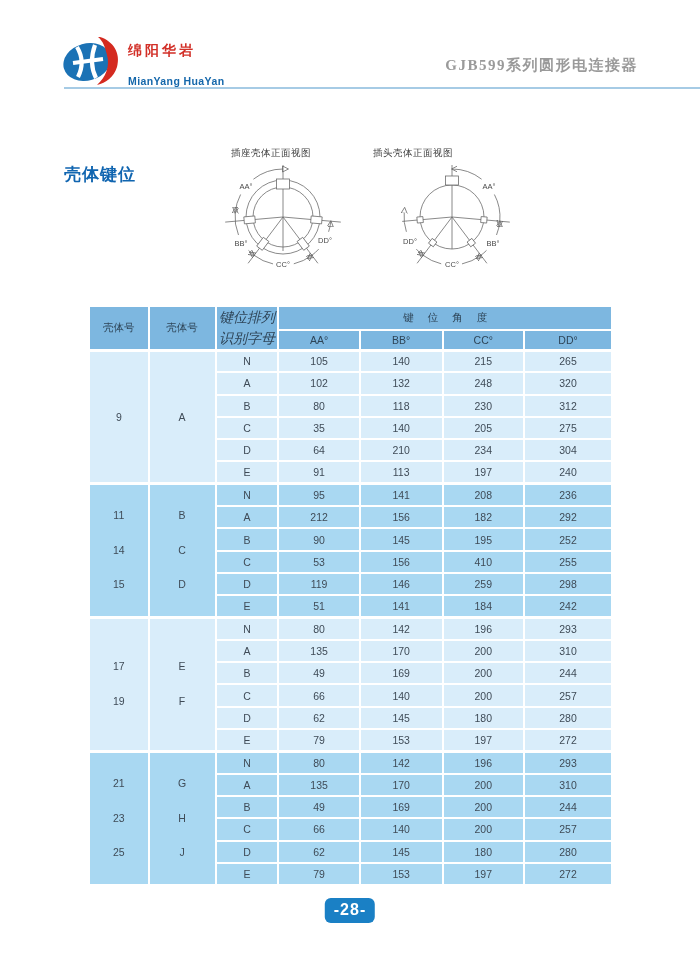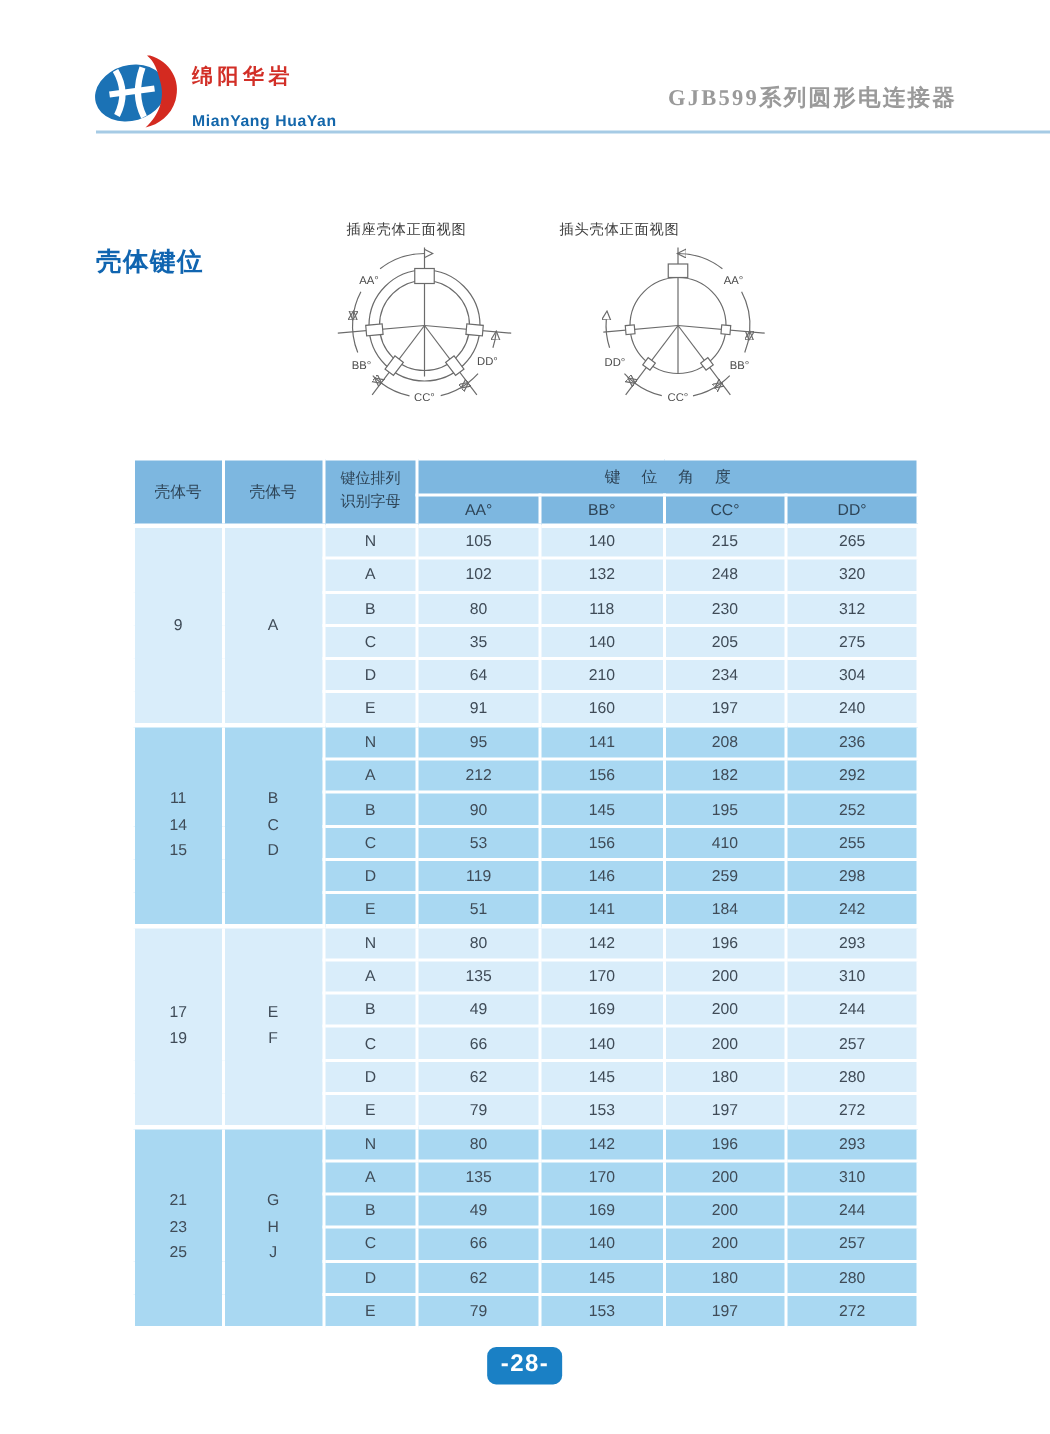--- a/index.html
+++ b/index.html
@@ -34,27 +34,27 @@
   .dsvg text{fill:#4a4a4a;font-size:7.5px;font-family:"Liberation Sans",sans-serif;stroke:none;}
 
   
   .key-table{position:absolute;left:88px;top:305px;width:525px;border-collapse:collapse;table-layout:fixed;}
   .key-table th,.key-table td{border:2px solid #ffffff;text-align:center;vertical-align:middle;
        font-weight:normal;color:var(--table-text);}
   .key-table thead th{background:var(--header-cell);color:var(--head-text);font-size:10.5px;}
   .row-angle-group th{height:24px;}
   .th-angle-group{letter-spacing:14px;text-indent:14px;}
   .row-angle-names th{height:20px;font-size:10px;}
-  .th-keyid div{line-height:1.45;font-size:10px;}
+  .th-keyid div{line-height:1.45;font-size:14px;font-style:italic;}
   .key-table tbody tr{height:22.3px;}
   .key-table tbody td{font-size:10.5px;}
   tr.light td{background:var(--row-light);}
   tr.medium td{background:var(--row-medium);}
   .group-start td{border-top-width:3px;}
-  td.stack div{line-height:1.1;margin:6px 0;}
+  td.stack div{line-height:1.1;margin:23px 0;}
   td.shell-cell,td.letter-cell{font-size:10.5px;}
 
   
   .page-badge{position:absolute;left:50%;top:898px;transform:translateX(-50%);
       background:var(--accent);color:#fff;font-size:16px;font-weight:bold;
       padding:3px 9px 4px;border-radius:6px;letter-spacing:1px;}
 </style>
 </head>
 <body>
 
@@ -225,21 +225,21 @@
         <tr class="light">
           <td>D</td>
           <td>64</td>
           <td>210</td>
           <td>234</td>
           <td>304</td>
         </tr>
         <tr class="light">
           <td>E</td>
           <td>91</td>
-          <td>160</td>
+          <td>113</td>
           <td>197</td>
           <td>240</td>
         </tr>
         <tr class="medium group-start">
           <td rowspan="6" class="shell-cell stack">
             <div>11</div>
             <div>14</div>
             <div>15</div>
           </td>
           <td rowspan="6" class="letter-cell stack">

